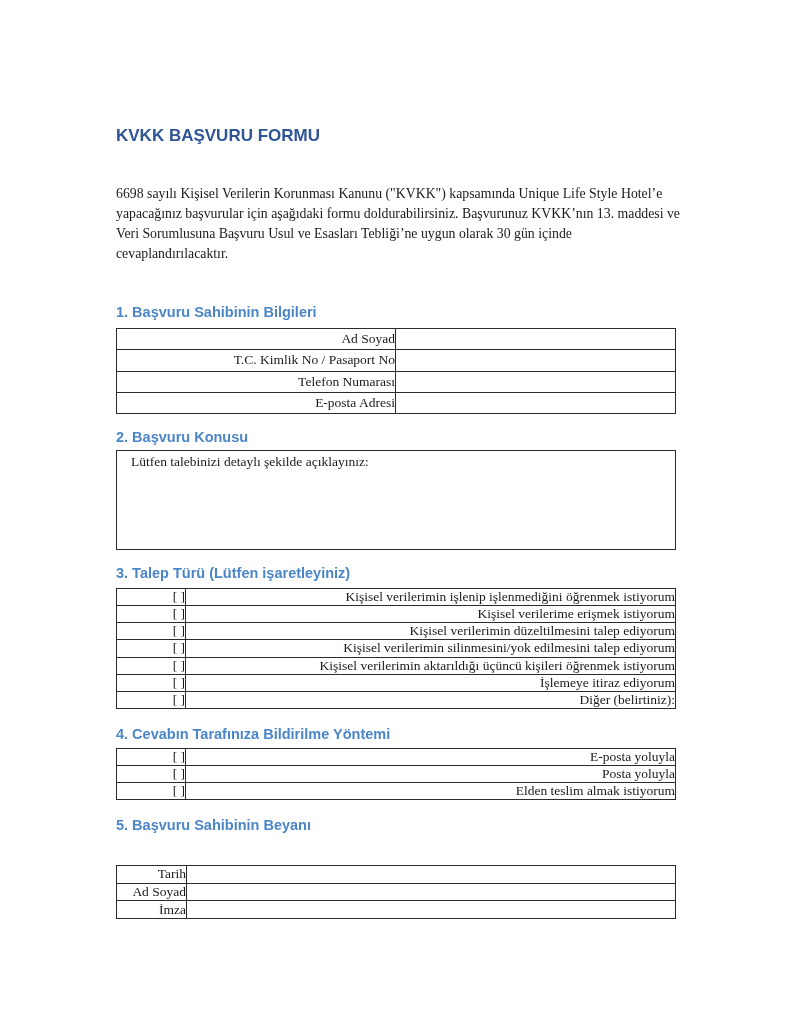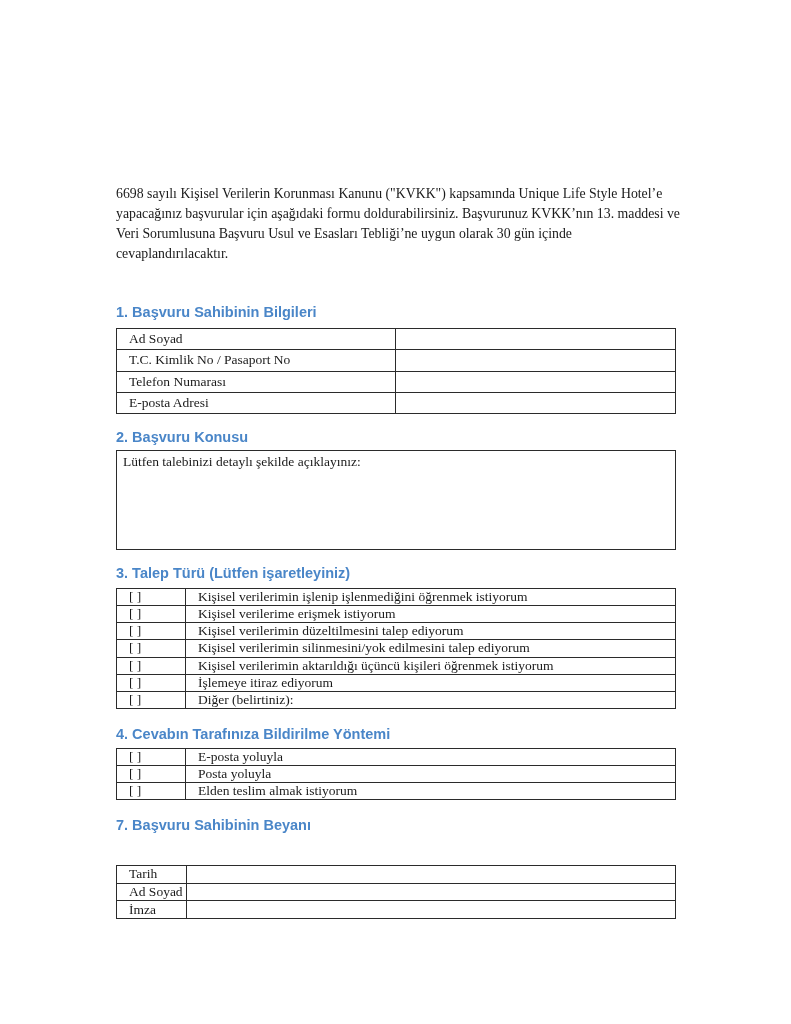--- a/index.html
+++ b/index.html
@@ -50,48 +50,50 @@
     left: 116px;
     width: 560px;
     border-collapse: collapse;
     table-layout: fixed;
     font-family: "Liberation Serif", serif;
     font-size: 13.5px;
     color: var(--text);
   }
   table.tbl td {
     border: 1.5px solid var(--border);
-    padding: 0 0 0 12px;
+    padding: 0 0 0 0;
     vertical-align: middle;
     overflow: hidden;
     white-space: nowrap;
+    text-align: right;
   }
   .subject-box {
     position: absolute;
     left: 116px; top: 450px;
     width: 560px; height: 100px;
     border: 1.5px solid var(--border);
-    padding: 3px 6px;
+    padding: 3px 14px;
     font-size: 13.5px;
   }
   #sec1-heading { top: 304px; }
   #applicant-table { top: 328px; height: 86px; }
   #sec2-heading { top: 429px; }
   #sec3-heading { top: 565px; }
   #request-table { top: 588px; height: 121px; }
   #sec4-heading { top: 726px; }
   #response-table { top: 748px; height: 52px; }
   #sec5-heading { top: 817px; }
   #declaration-table { top: 837px; height: 54px; margin-top: 28px; }
 </style>
 </head>
 <body>
 
 <div class="page">
 
+  <h1 class="doc-title">KVKK BAŞVURU FORMU</h1>
 
   <p class="intro">6698 sayılı Kişisel Verilerin Korunması Kanunu ("KVKK") kapsamında Unique Life Style Hotel’e yapacağınız başvurular için aşağıdaki formu doldurabilirsiniz. Başvurunuz KVKK’nın 13. maddesi ve Veri Sorumlusuna Başvuru Usul ve Esasları Tebliği’ne uygun olarak 30 gün içinde cevaplandırılacaktır.</p>
 
   <h2 class="sec-heading" id="sec1-heading">1. Başvuru Sahibinin Bilgileri</h2>
   <table class="tbl" id="applicant-table">
     <colgroup>
         <col style="width:279px">
         <col>
       </colgroup>
     <tbody>
@@ -172,21 +174,21 @@
         <td>[ ]</td>
         <td>Posta yoluyla</td>
       </tr>
       <tr>
         <td>[ ]</td>
         <td>Elden teslim almak istiyorum</td>
       </tr>
     </tbody>
   </table>
 
-  <h2 class="sec-heading" id="sec5-heading">7. Başvuru Sahibinin Beyanı</h2>
+  <h2 class="sec-heading" id="sec5-heading">5. Başvuru Sahibinin Beyanı</h2>
   <table class="tbl" id="declaration-table">
     <colgroup>
         <col style="width:70px">
         <col>
       </colgroup>
     <tbody>
       <tr>
         <td>Tarih</td>
         <td></td>
       </tr>

